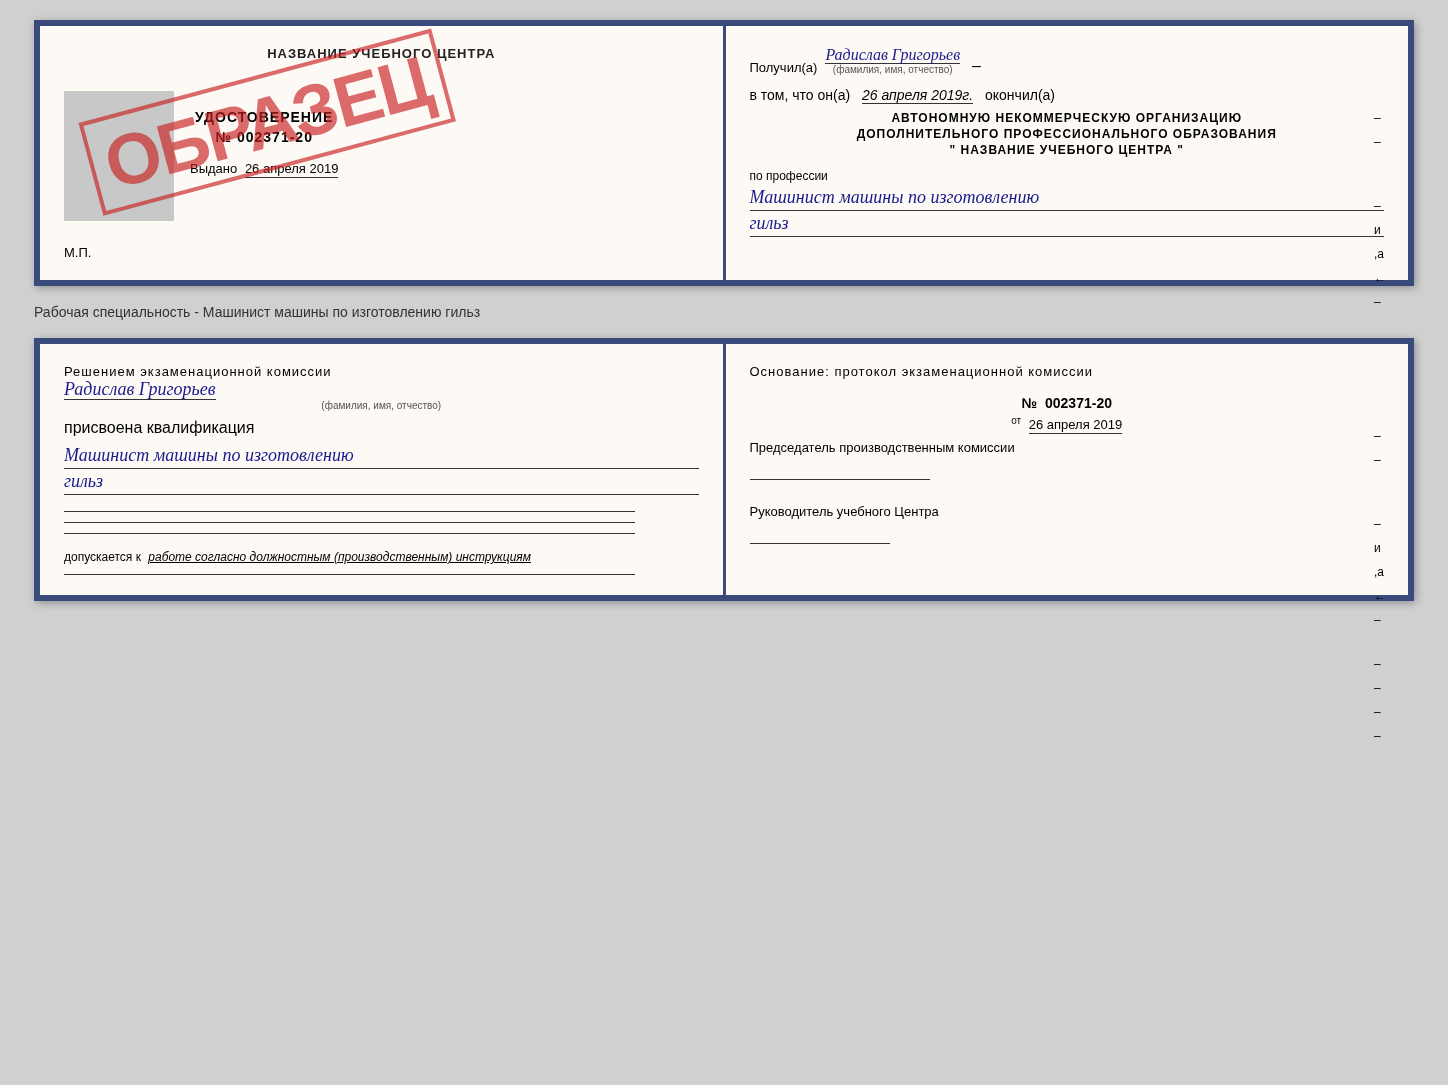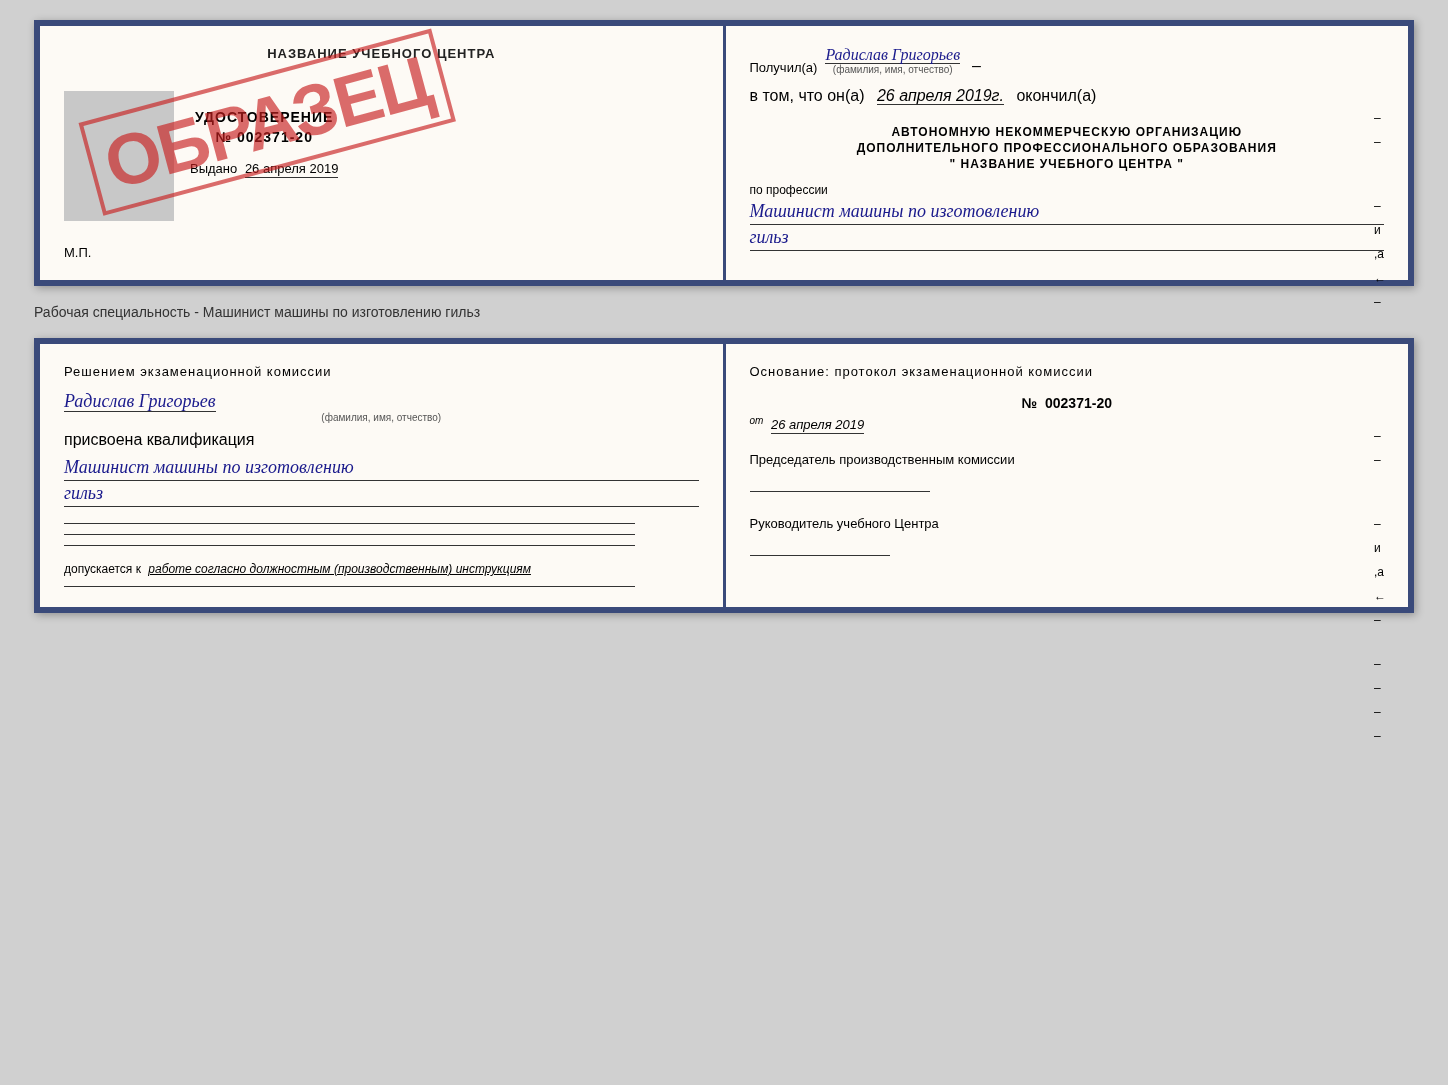--- a/index.html
+++ b/index.html
@@ -216,21 +216,21 @@
 
       <div style="display:flex; align-items: flex-end; gap: 8px; margin-bottom: 12px; flex-wrap: wrap;">
         <span class="right-label">Получил(а)</span>
         <span style="display:inline-block;">
           <span class="right-value-cursive">Радислав Григорьев</span>
           <span style="display:block;" class="small-label">(фамилия, имя, отчество)</span>
         </span>
         <span style="margin-left: 4px;">–</span>
       </div>
 
-      <div style="margin-bottom: 20px; font-size:16px;">
+      <div style="margin-bottom: 8px; font-size:14px;">
         <span>в том, что он(а)</span>
         <span style="font-style: italic; margin: 0 8px; border-bottom: 1px solid #333;">26 апреля 2019г.</span>
         <span>окончил(а)</span>
       </div>
 
       <div style="text-align: center; font-size: 12px; font-weight: bold; letter-spacing: 1px; margin-bottom: 2px;">АВТОНОМНУЮ НЕКОММЕРЧЕСКУЮ ОРГАНИЗАЦИЮ</div>
       <div style="text-align: center; font-size: 12px; font-weight: bold; letter-spacing: 1px; margin-bottom: 2px;">ДОПОЛНИТЕЛЬНОГО ПРОФЕССИОНАЛЬНОГО ОБРАЗОВАНИЯ</div>
       <div style="text-align: center; font-size: 12px; font-weight: bold; letter-spacing: 1px; margin-bottom: 12px;">
         <span>"</span>
         <span>НАЗВАНИЕ УЧЕБНОГО ЦЕНТРА</span>
@@ -257,21 +257,21 @@
     </div>
 
   </div>
 
   <div class="separator-label">Рабочая специальность - Машинист машины по изготовлению гильз</div>
 
   <div class="document-book bottom-doc">
 
     <div class="book-left" style="min-width: 44%; position: relative;">
 
-      <div style="font-size: 13px; letter-spacing: 1px; margin-bottom: 12px;">Решением экзаменационной комиссии</div>
+      <div style="font-size: 13px; letter-spacing: 1px; ">Решением экзаменационной комиссии</div>
 
       <div style="margin-bottom: 8px;">
         <span class="right-value-cursive" style="font-size: 18px;">Радислав Григорьев</span>
         <span class="small-label" style="font-size:10px; color:#555;">(фамилия, имя, отчество)</span>
       </div>
 
       <div style="font-size: 16px; margin-bottom: 8px;">присвоена квалификация</div>
 
       <div class="profession-cursive">Машинист машины по изготовлению</div>
       <div class="profession-cursive2">гильз</div>
@@ -291,21 +291,21 @@
 
     <div class="book-right" style="position: relative;">
 
       <div style="font-size: 13px; letter-spacing: 1px; margin-bottom: 16px;">Основание: протокол экзаменационной комиссии</div>
 
       <div style="text-align: center; font-size: 14px; font-weight: bold; margin-bottom: 4px;">
         <span>№</span>
         <span style="margin-left: 4px;">002371-20</span>
       </div>
 
-      <div style="text-align: left; font-size: 13px; margin-bottom: 20px; font-style: italic;">
+      <div style="text-align: center; font-size: 13px; margin-bottom: 8px;">
         <span style="font-size: 10px; vertical-align: super;">от</span>
         <span style="margin-left: 4px; border-bottom: 1px solid #333; padding-bottom: 1px;">26 апреля 2019</span>
       </div>
 
       <div style="font-size: 13px; margin-bottom: 6px;">Председатель производственным комиссии</div>
       <div style="border-bottom: 1px solid #333; width: 180px; margin-top: 24px; margin-bottom: 24px;"></div>
 
       <div style="font-size: 13px; margin-bottom: 6px;">Руководитель учебного Центра</div>
       <div style="border-bottom: 1px solid #333; width: 140px; margin-top: 24px;"></div>
 

